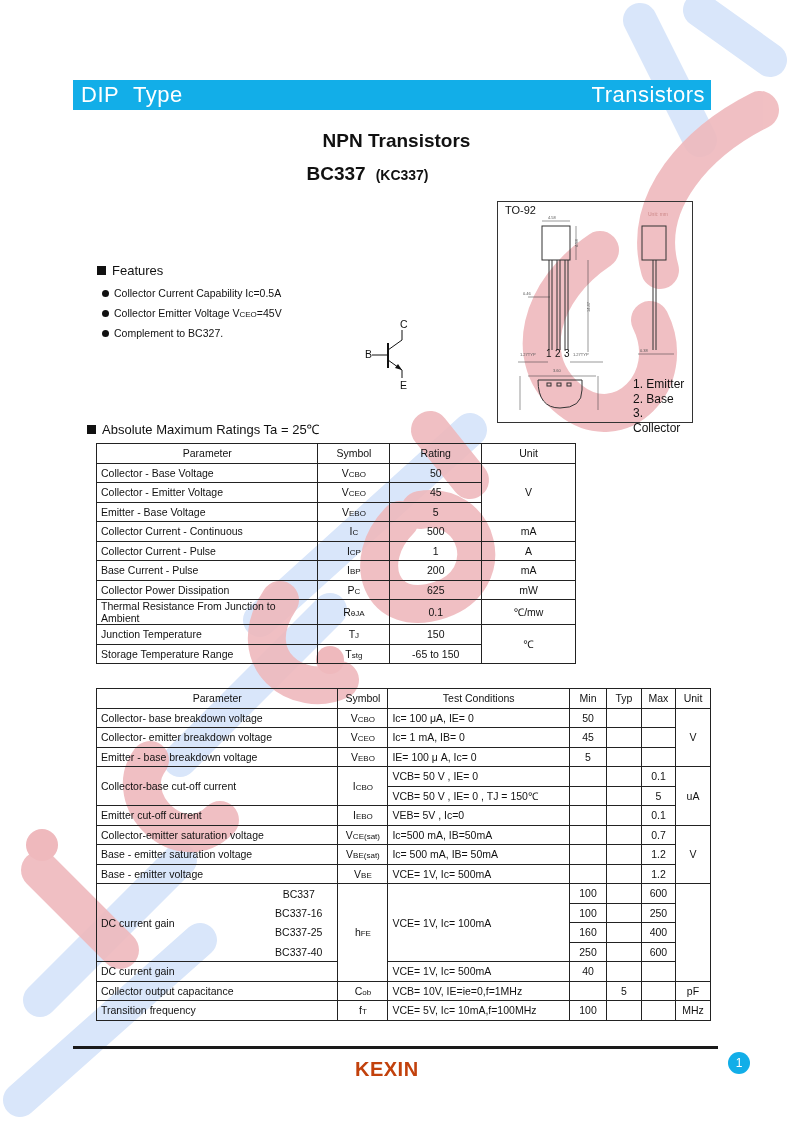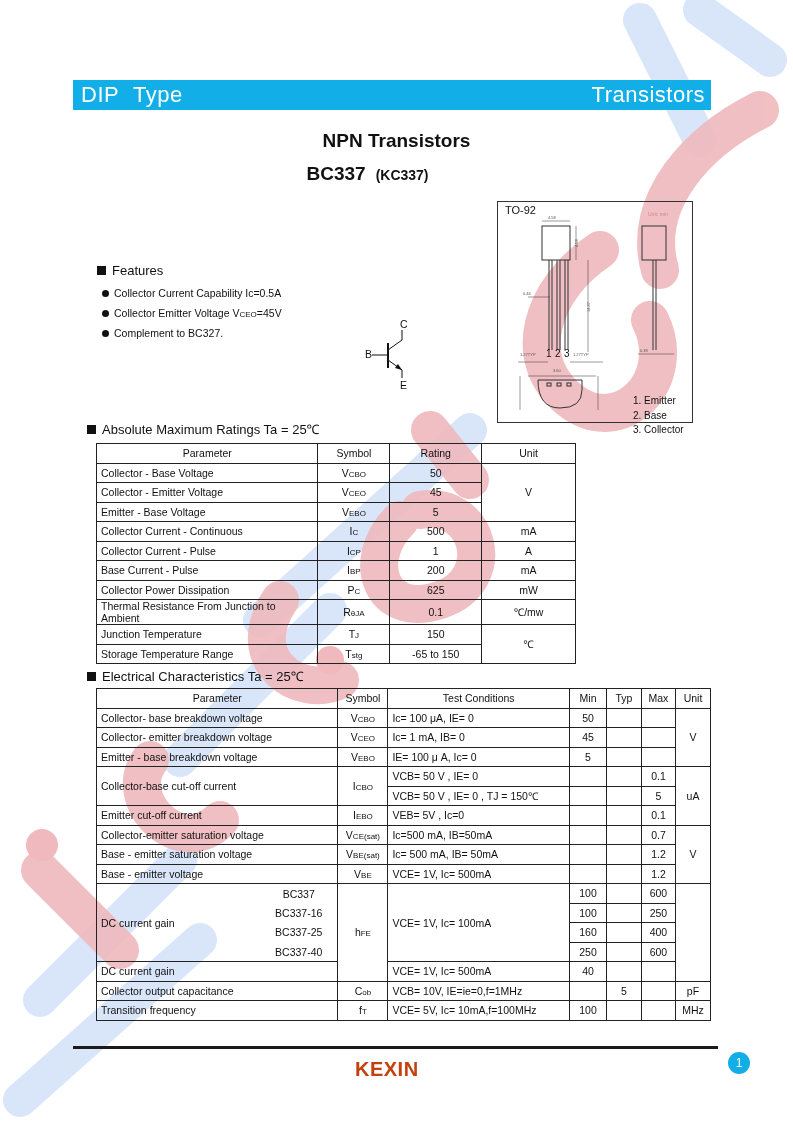--- a/index.html
+++ b/index.html
@@ -14,21 +14,21 @@
   .title1 { position:absolute; left:0; width:793px; top:130px; text-align:center; font-weight:bold; font-size:19px; color:#111; }
   .title2 { position:absolute; left:0; width:735px; top:163px; text-align:center; font-weight:bold; font-size:19px; color:#111; }
   .title2 .sub { font-size:14px; margin-left:10px; }
   .features-head { position:absolute; left:97px; top:263px; font-size:13px; }
   .sq { display:inline-block; width:9px; height:9px; background:#111; margin-right:6px; vertical-align:0px; }
   .feat { position:absolute; left:102px; font-size:10.5px; }
   .dot { display:inline-block; width:7px; height:7px; border-radius:50%; background:#111; margin-right:5px; }
   .sub-s { font-size:8px; }
   .pkg { position:absolute; left:497px; top:201px; width:196px; height:222px; border:1px solid #333; box-sizing:border-box; }
   .pkg .t { position:absolute; left:7px; top:2px; font-size:11px; }
-  .pins { position:absolute; left:135px; top:192px; font-size:10px; line-height:14.5px; }
+  .pins { position:absolute; left:135px; top:175px; font-size:12px; line-height:14.5px; }
   .sec-head { position:absolute; left:87px; font-size:13px; }
   table { border-collapse:collapse; position:absolute; font-size:10.5px; }
   td, th { border:1px solid #222; padding:0 4px; height:18.5px; font-weight:normal; }
   .c { text-align:center; }
   .abs td:first-child { padding-left:4px; }
   .footer-line { position:absolute; left:73px; top:1046px; width:645px; height:3px; background:#1a1a1a; }
   .kexin { position:absolute; left:355px; top:1058px; font-weight:bold; font-size:20px; color:#c2410c; letter-spacing:0.5px; }
   .url { position:absolute; left:583px; top:1129px; font-size:17px; color:#a21caf; }
   .badge { position:absolute; left:728px; top:1052px; width:22px; height:22px; border-radius:50%; background:#12aee8;
            color:#fff; font-size:12px; display:flex; align-items:center; justify-content:center; }
@@ -219,23 +219,20 @@
       <td class="c" rowspan="2">℃</td>
     </tr>
     <tr>
       <td>Storage Temperature Range</td>
       <td class="c"><span>T</span><span class="sub-s">stg</span></td>
       <td class="c">-65 to 150</td>
     </tr>
   </tbody>
     </table>
 
-  <div class="sec-head" style="top:667px">
-    <span class="sq"></span><span>Electrical Characteristics Ta = 25℃</span>
-  </div>
   <table style="left:96px;top:688px;width:615px;">
     <colgroup>
       <col style="width:164px">
         <col style="width:78px">
         <col style="width:50px">
         <col style="width:182px">
       <col style="width:37px">
         <col style="width:35px">
         <col style="width:34px">
         <col style="width:35px">

